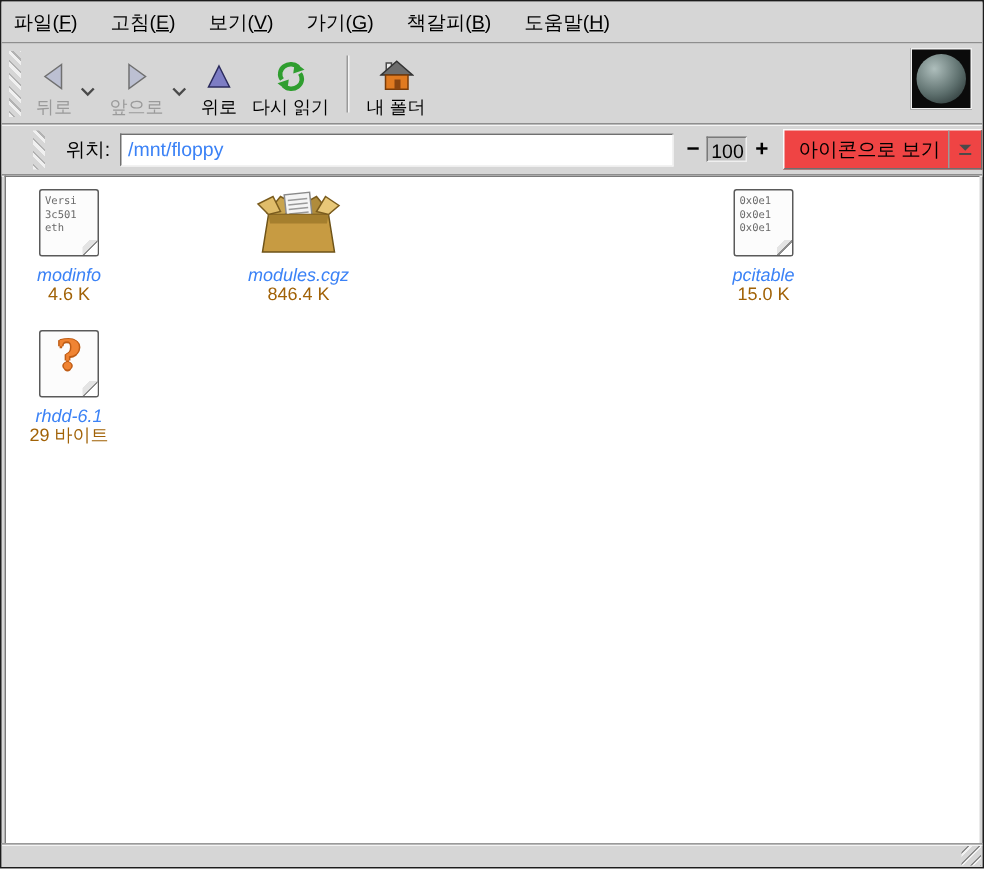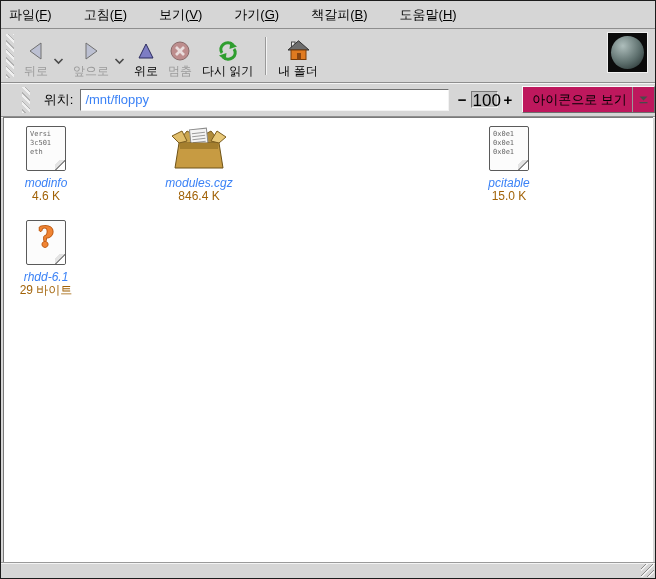--- a/index.html
+++ b/index.html
@@ -3,21 +3,21 @@
 <meta charset="utf-8">
 <style>
   html,body{margin:0;padding:0;background:#9a9a9a;}
   #window{
     position:relative;width:656px;height:579px;box-sizing:border-box;
     background:#d6d6d6;border:1px solid #1c1c1c;overflow:hidden;
     font-family:"Liberation Sans","DejaVu Sans",sans-serif;color:#000;
   }
   
   .menubar{
-    height:27px;display:flex;align-items:center;gap:32px;padding-left:8px;
+    height:27px;display:flex;align-items:center;gap:22px;padding-left:8px;
     border-bottom:1px solid #8e8e8e;box-shadow:0 1px 0 #f4f4f4;
     font-size:13px;background:#d6d6d6;
   }
   .menu-item{white-space:nowrap;cursor:default;}
   .menu-item u{text-decoration:underline;}
   
   .toolbar{
     position:relative;height:54px;display:flex;align-items:center;
     border-bottom:1px solid #8e8e8e;box-shadow:0 1px 0 #f4f4f4;
     background:#d6d6d6;padding-left:3px;box-sizing:border-box;
@@ -55,25 +55,25 @@
   .entry{
     width:380px;height:22px;box-sizing:border-box;background:#fff;
     border:1px solid;border-color:#707070 #f2f2f2 #f2f2f2 #707070;
     font-family:"Liberation Sans","DejaVu Sans",sans-serif;font-size:13px;
     padding:0 4px;outline:none;color:#3b82f6;
   }
   .zoomctl{display:flex;align-items:center;margin-left:9px;gap:5px;}
   .zbtn{font-size:15px;font-weight:bold;line-height:14px;cursor:default;}
   .zbox{
     width:27px;height:17px;background:#c2c2c2;border:1px solid;
-    border-color:#7a7a7a #efefef #efefef #7a7a7a;font-size:17px;text-align:center;
+    border-color:#7a7a7a #efefef #efefef #7a7a7a;font-size:13px;text-align:center;
     line-height:17px;box-sizing:border-box;
   }
   .viewmode{
-    margin-left:10px;width:137px;height:27px;box-sizing:border-box;background:#be185d;
+    margin-left:10px;width:137px;height:27px;box-sizing:border-box;background:#ef4444;
     border:1px solid;border-color:#fafafa #6e6e6e #6e6e6e #fafafa;
     display:flex;align-items:center;font-size:13px;cursor:default;
   }
   .viewmode .vm-label{flex:1;padding-left:9px;white-space:nowrap;}
   .viewmode .vm-arrow{
     width:21px;align-self:stretch;border-left:1px solid #9a9a9a;
     display:flex;align-items:center;justify-content:center;
   }
   
   .content{
@@ -167,30 +167,20 @@
 
     <div class="tbtn">
       <span class="ticon">
         <svg width="20" height="18">
             <polygon points="10,2 17,16 3,16" fill="#7d7dc4" stroke="#2c2c5e"></polygon>
           </svg>
       </span>
       <span class="tlabel">위로</span>
     </div>
 
-    <div class="tbtn disabled">
-      <span class="ticon">
-        <svg width="22" height="22">
-          <circle cx="11" cy="11" r="9" fill="#bd8d8d" stroke="#8a6a6a"></circle>
-          <line x1="7" y1="7" x2="15" y2="15" stroke="#e9dcdc" stroke-width="2.6"></line>
-          <line x1="15" y1="7" x2="7" y2="15" stroke="#e9dcdc" stroke-width="2.6"></line>
-        </svg>
-      </span>
-      <span class="tlabel">멈춤</span>
-    </div>
 
     <div class="tbtn">
       <span class="ticon">
         <svg width="24" height="22">
           <path d="M6 13 A7 6.5 0 0 1 17 5" fill="none" stroke="#2f9e2f" stroke-width="3"></path>
           <polygon points="14.5,1.5 21,6.5 13.5,9" fill="#2f9e2f"></polygon>
           <path d="M18 9 A7 6.5 0 0 1 7 17" fill="none" stroke="#2f9e2f" stroke-width="3"></path>
           <polygon points="9.5,20.5 3,15.5 10.5,13" fill="#2f9e2f"></polygon>
         </svg>
       </span>

